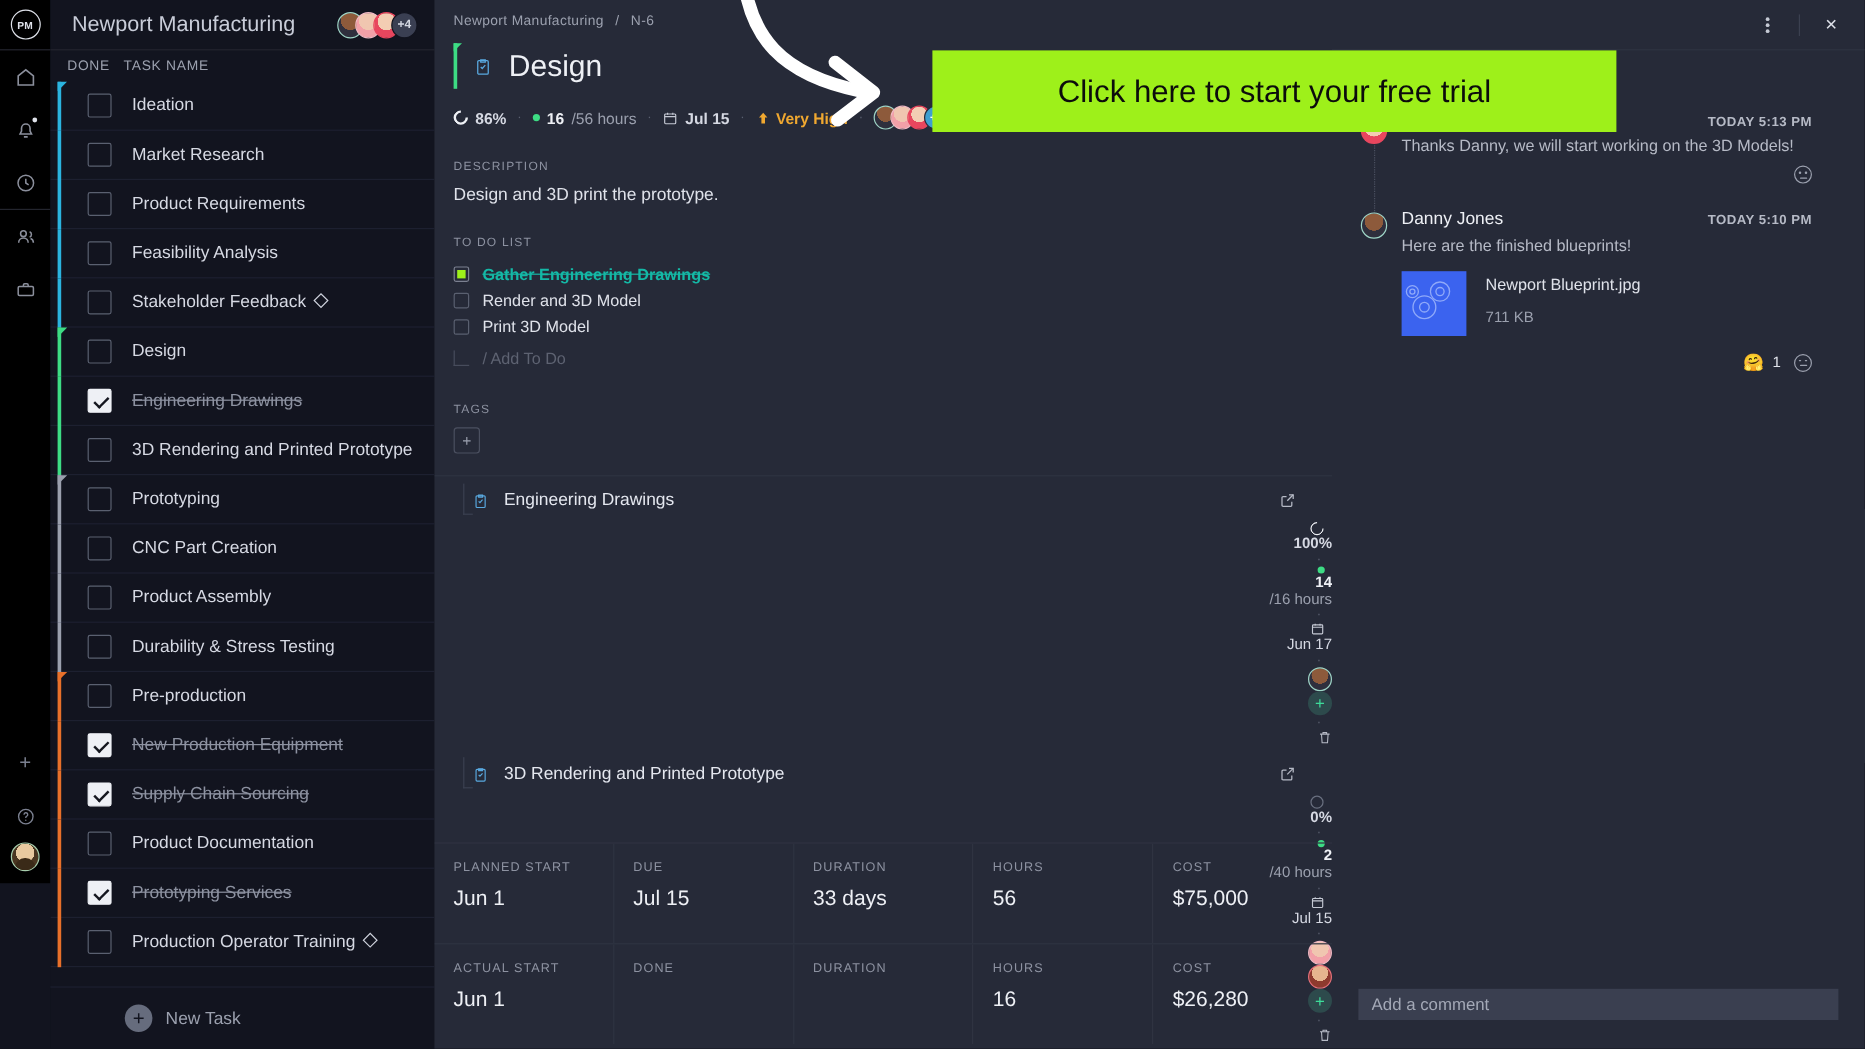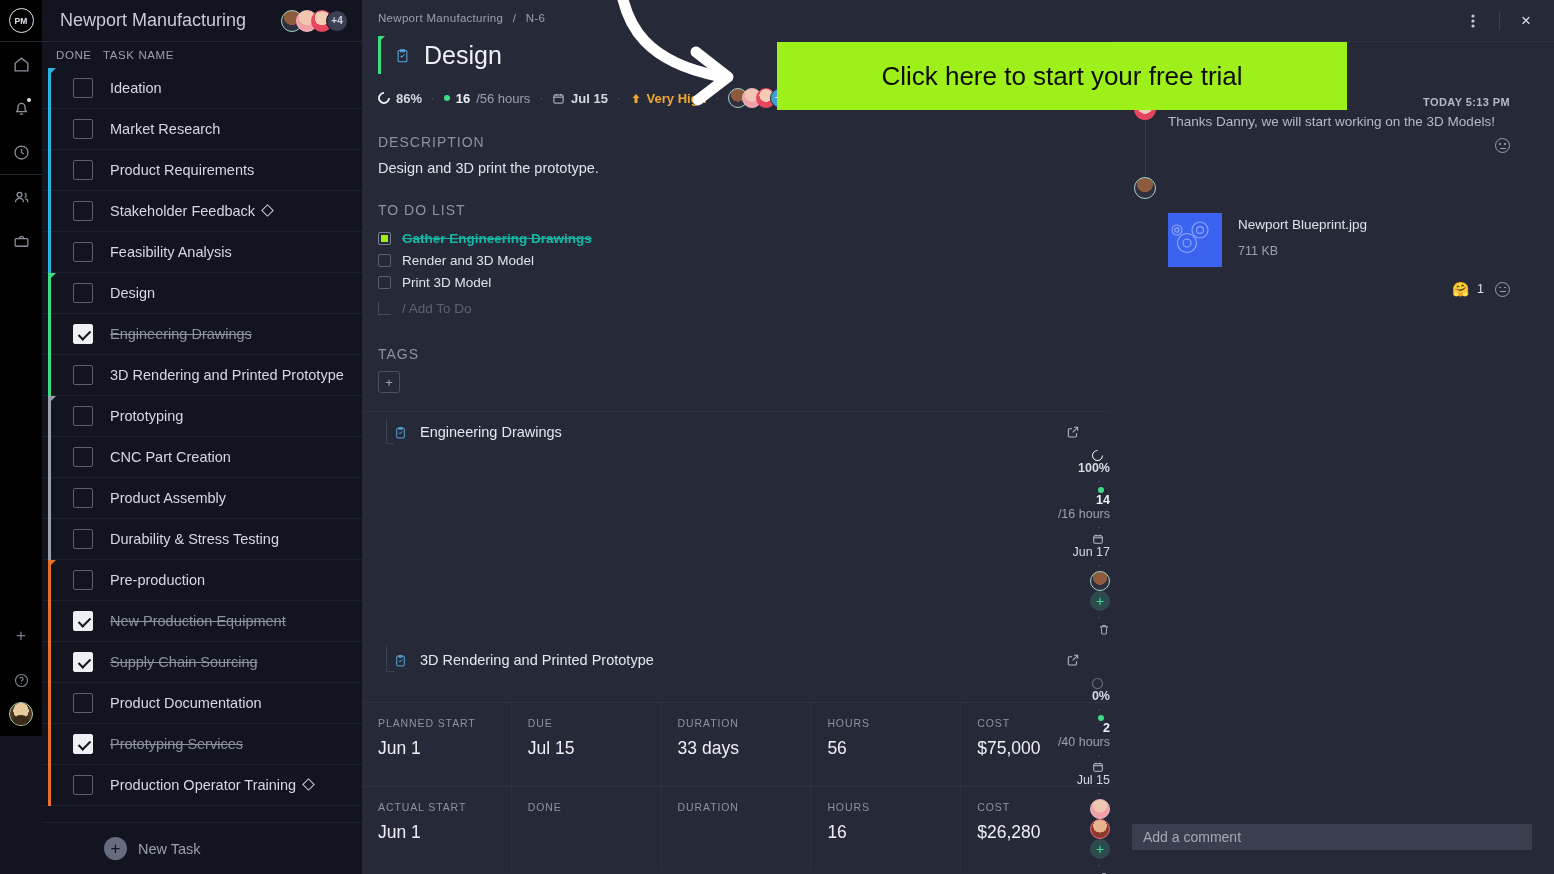--- a/index.html
+++ b/index.html
@@ -130,21 +130,21 @@
   .prio { color: #f0a830; display: flex; align-items: center; gap: 5px; }
   .av-sm { width: 20px; height: 20px; border-radius: 50%; margin-left: -6px; border: 1.5px solid #262a38; flex:0 0 20px;}
   .av-sm:first-child{margin-left:0;}
   .av-plus {
     width: 20px; height: 20px; border-radius: 50%; background: #2d4a4c; color: #3ddc9a;
     display: flex; align-items: center; justify-content: center; font-size: 14px; margin-left: 4px; flex:0 0 20px;
   }
   .av-more2 { background:#3f9fd0; color:#fff; font-size:9px; display:flex;align-items:center;justify-content:center;font-weight:600;}
 
   .section { padding: 0 0 0 16px; }
-  .sec-label { font-size: 14px; letter-spacing: 1px; color: #8d92a1; margin-top: 26px; }
+  .sec-label { font-size: 10px; letter-spacing: 1px; color: #8d92a1; margin-top: 26px; }
   .desc-text { font-size: 14.5px; color: #dfe2ea; margin-top: 10px; }
 
   .todo-list { margin-top: 9px; }
   .todo-item { display: flex; align-items: center; height: 22px; gap: 11px; }
   .tcb { width: 13px; height: 13px; border: 1.3px solid #5a6070; border-radius: 2px; flex:0 0 13px;}
   .tcb.done { border-color: #7b8090; position: relative; }
   .tcb.done::after {
     content:''; position:absolute; left:2px; top:2px; width:7px;height:7px; background:#9ef01a;
   }
   .todo-label { font-size: 13.5px; color: #dfe2ea; }
@@ -312,26 +312,26 @@
           <div class="t-name">Market Research</div>
         </div>
         <div class="task-row">
           <div class="bar" style="background: rgb(43, 180, 224); color: rgb(43, 180, 224);"></div>
           <div class="cbox"></div>
           <div class="t-name">Product Requirements</div>
         </div>
         <div class="task-row">
           <div class="bar" style="background: rgb(43, 180, 224); color: rgb(43, 180, 224);"></div>
           <div class="cbox"></div>
+          <div class="t-name">Feasibility Analysis</div>
+        </div>
+        <div class="task-row">
+          <div class="bar" style="background: rgb(43, 180, 224); color: rgb(43, 180, 224);"></div>
+          <div class="cbox"></div>
           <div class="t-name">Stakeholder Feedback<span class="diamond"></span></div>
-        </div>
-        <div class="task-row">
-          <div class="bar" style="background: rgb(43, 180, 224); color: rgb(43, 180, 224);"></div>
-          <div class="cbox"></div>
-          <div class="t-name">Feasibility Analysis</div>
         </div>
         <div class="task-row">
           <div class="bar cap" style="background: rgb(61, 220, 132); color: rgb(61, 220, 132);"></div>
           <div class="cbox"></div>
           <div class="t-name">Design</div>
         </div>
         <div class="task-row">
           <div class="bar" style="background: rgb(61, 220, 132); color: rgb(61, 220, 132);"></div>
           <div class="cbox checked"></div>
           <div class="t-name done">Engineering Drawings</div>
@@ -680,20 +680,27 @@
           <div class="react-row" style="padding-right:0;margin-top:9px;">
             <span class="smiley"></span>
           </div>
         </div>
       </div>
     </div>
 
     <div class="cmt" style="margin-top:22px;">
       <div class="cmt-row">
         <div class="cmt-av" style="background:radial-gradient(circle at 50% 32%,#8d5a3b 0 46%,#2f2f3d 47% 100%);border:1.5px solid #9fd5c7;"></div>
+        <div class="cmt-body">
+          <div class="cmt-line">
+            <span class="cmt-name">Danny Jones</span>
+            <span class="cmt-time">TODAY 5:10 PM</span>
+          </div>
+          <div class="cmt-text">Here are the finished blueprints!</div>
+        </div>
       </div>
       <div class="attach">
         <div class="attach-thumb">
           <svg width="54" height="54" viewBox="0 0 54 54" fill="none" stroke="#9fb6fb" stroke-width="1.1" opacity=".85">
             <circle cx="32" cy="17" r="8"></circle>
               <circle cx="32" cy="17" r="3.4"></circle>
             <circle cx="19" cy="30" r="9.5"></circle>
               <circle cx="19" cy="30" r="4"></circle>
             <circle cx="9" cy="17" r="5"></circle>
               <circle cx="9" cy="17" r="2.1"></circle>

